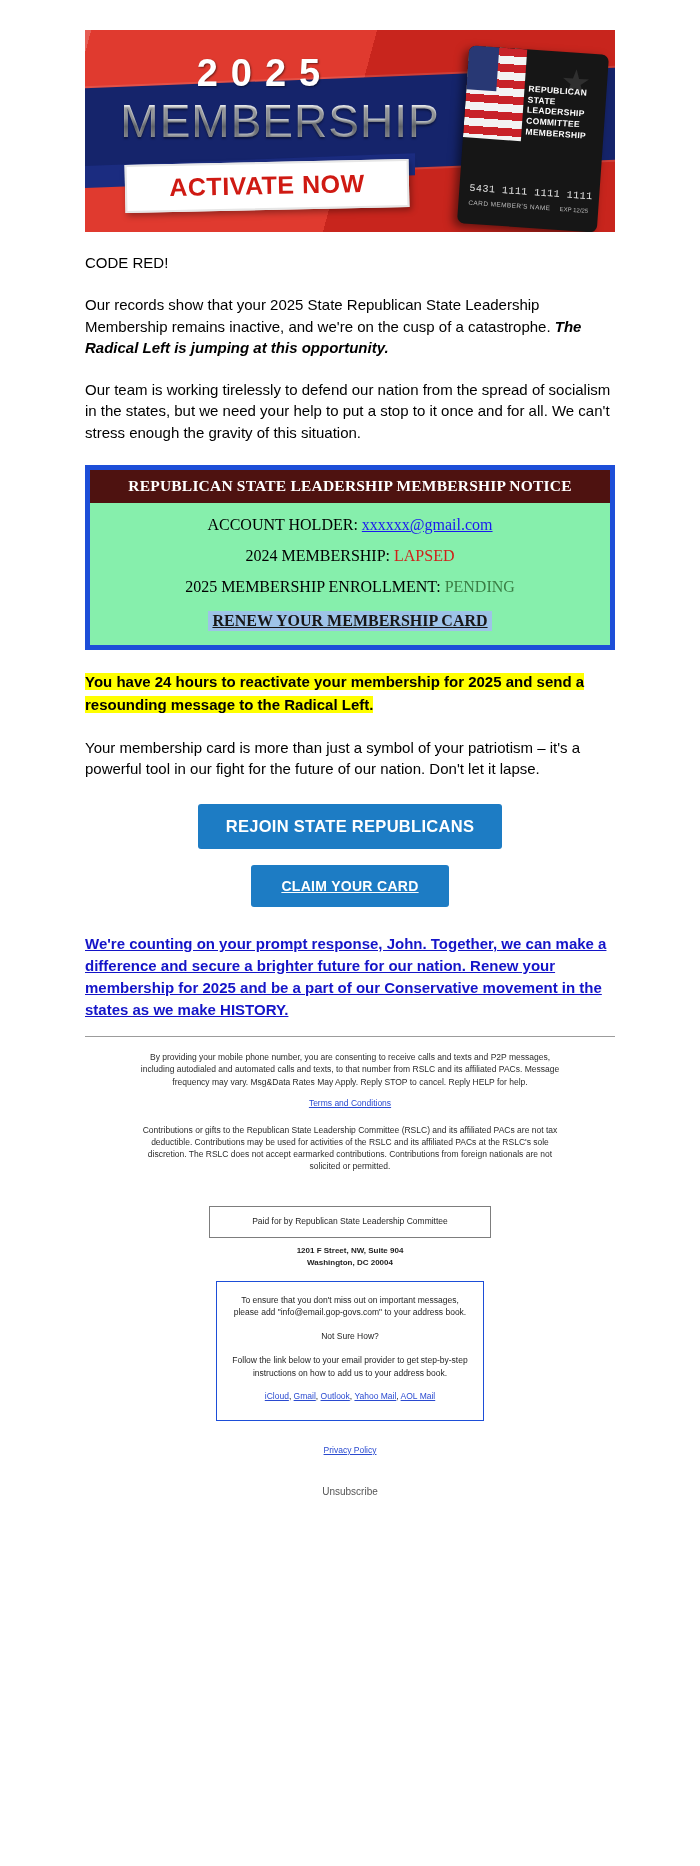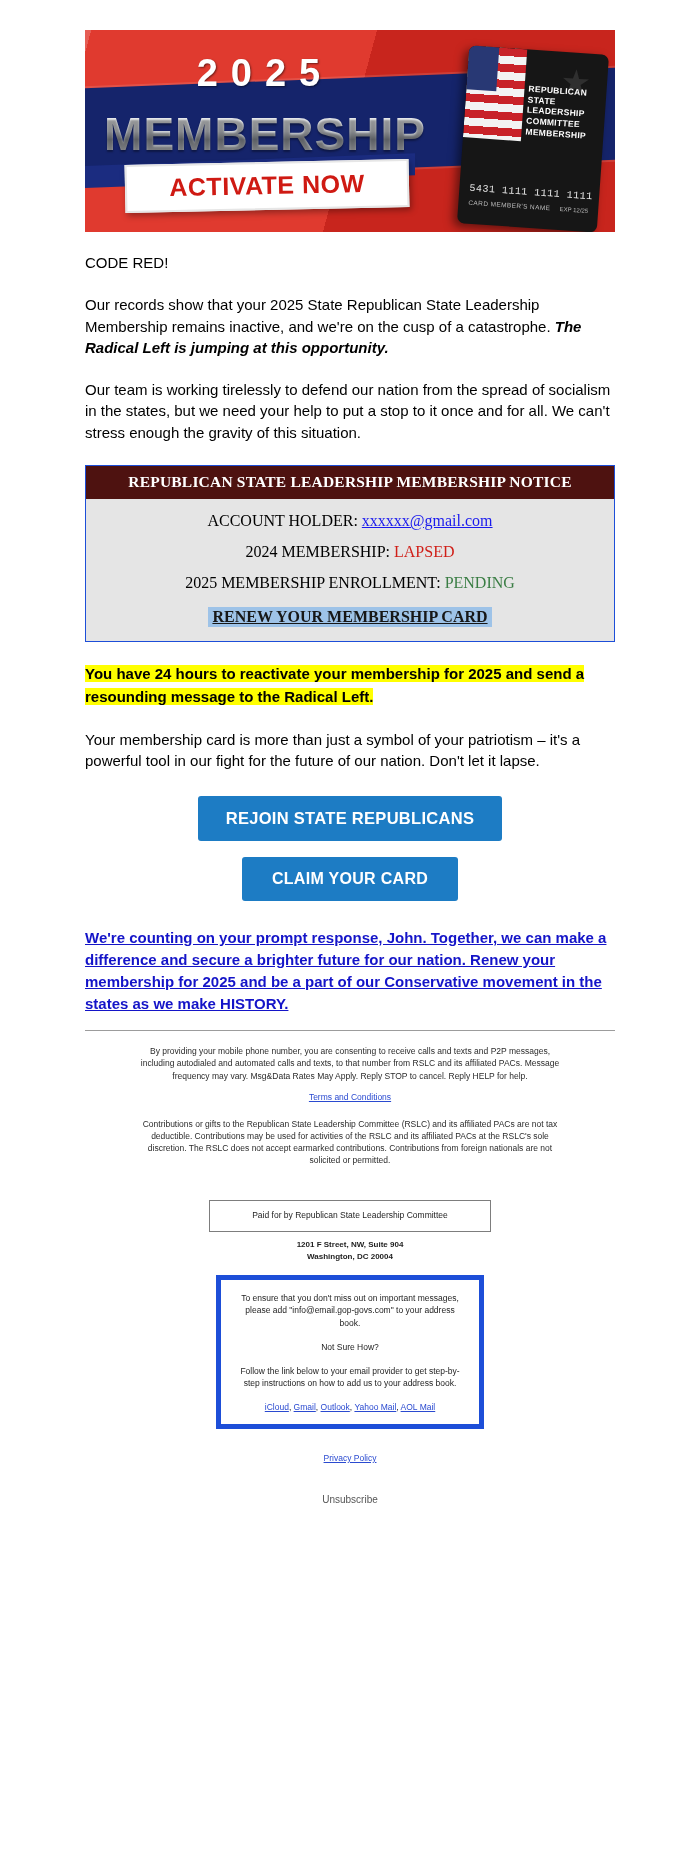--- a/index.html
+++ b/index.html
@@ -68,33 +68,32 @@
     font-family: "Liberation Sans", sans-serif;
     font-weight: bold;
     font-size: 38px;
     letter-spacing: 13px;
     color: #ffffff;
     text-shadow: 1px 1px 2px rgba(0,0,0,0.5);
   }
   .hero-membership {
     position: absolute;
     top: 64px;
-    left: 0;
+    left: 15px;
     width: 360px;
     text-align: center;
     font-family: "Liberation Sans", sans-serif;
-    font-weight: bold;
+    font-weight: normal;
     font-size: 46px;
     letter-spacing: 1px;
     background: linear-gradient(180deg, #ffffff 0%, #cfd3d8 45%, #8d9299 60%, #f2f4f6 100%);
     -webkit-background-clip: text;
     background-clip: text;
     color: transparent;
     text-shadow: 0 2px 2px rgba(0,0,0,0.35);
-    margin-top: 13px;
   }
   .hero-activate {
     position: absolute;
     top: 132px;
     left: 40px;
     width: 280px;
     background: #ffffff;
     border: 2px solid #e6e6e6;
     text-align: center;
     padding: 7px 0 8px;
@@ -184,23 +183,23 @@
     line-height: 1.42;
     margin: 21px 0 0 0;
     color: #000;
   }
   p.body.first { margin-top: 20px; }
   .b { font-weight: normal; }
   .bi { font-weight: bold; font-style: italic; }
 
   
   .notice {
-    border: 1px solid #1d4ed8;
+    border: 5px solid #1d4ed8;
     margin-top: 22px;
-    background: #e5e5e5;
+    background: #86efac;
   }
   .notice-header {
     background: #4e1210;
     color: #ffffff;
     text-align: center;
     font-family: "Liberation Serif", serif;
     font-weight: bold;
     font-size: 15.5px;
     padding: 7px 0 8px;
     letter-spacing: 0.2px;
@@ -260,22 +259,23 @@
     font-size: 16.5px;
     letter-spacing: 0.3px;
     padding: 13px 28px;
     border: 0;
     border-radius: 3px;
     text-decoration: none;
     cursor: pointer;
     font-family: "Liberation Sans", sans-serif;
   }
   .btn.second {
-    font-size: 16px;
+    font-size: 14px;
     padding: 13px 30px;
+    text-decoration: underline;
   }
   .btn-wrap.second { margin-top: 16px; }
 
   
   .closing {
     margin-top: 26px;
     font-size: 15px;
     line-height: 1.48;
     font-weight: bold;
     color: #1414c8;
@@ -328,21 +328,21 @@
     width: 268px;
     margin: 7px auto 0;
     font-size: 8px;
     line-height: 1.5;
     font-weight: bold;
     color: #1d1d1d;
   }
   .addr-box {
     width: 268px;
     margin: 12px auto 0;
-    border: 5px solid #1d4ed8;
+    border: 1px solid #1d4ed8;
     min-height: 140px;
     padding: 12px 14px 10px;
     box-sizing: border-box;
     font-size: 8.5px;
     line-height: 1.5;
     color: #1d1d1d;
   }
   .addr-box p { margin: 0 0 11px 0; }
   .addr-box p.q { font-weight: normal; }
   .provider-links {

